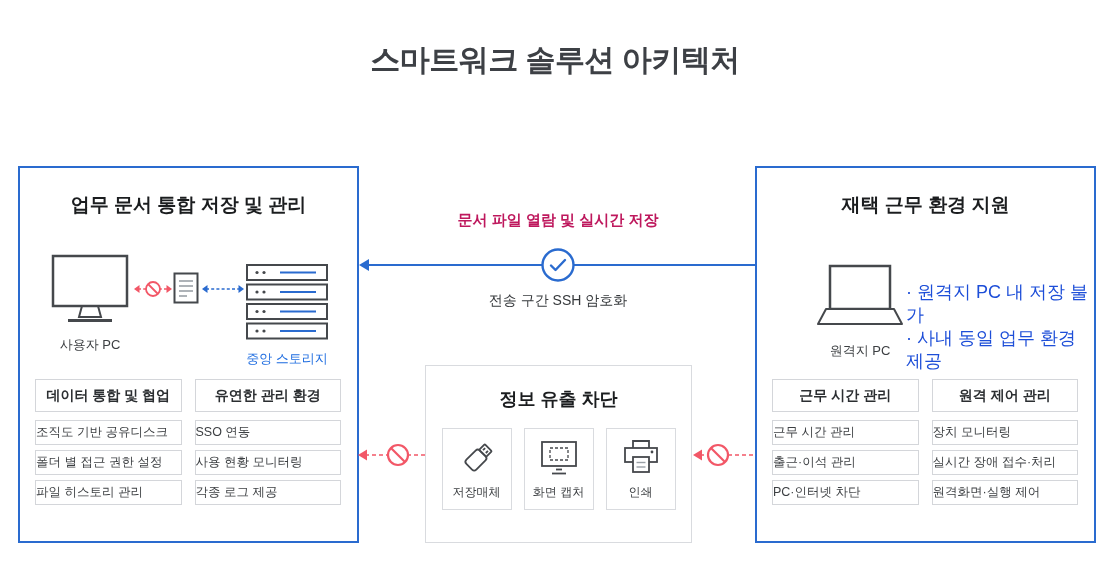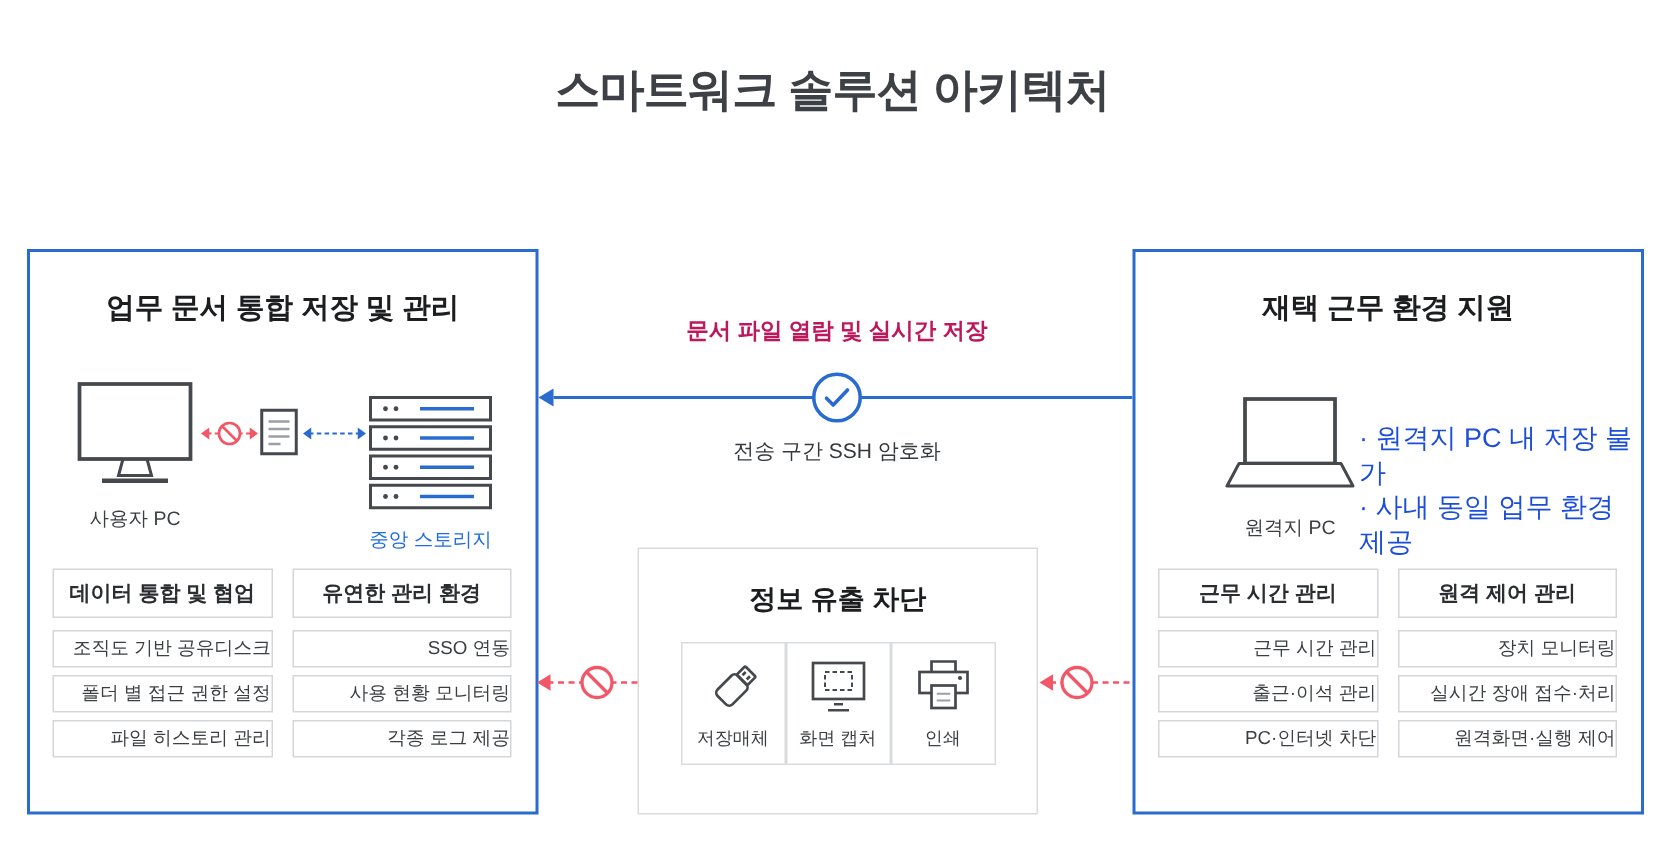--- a/index.html
+++ b/index.html
@@ -24,37 +24,37 @@
   .conn-red-mini { position:absolute; left:113px; top:110px; }
   .doc-icon-wrap { position:absolute; left:153px; top:104px; }
   .conn-blue-mini { position:absolute; left:180px; top:110px; }
   .server-wrap { position:absolute; left:222px; top:96px; width:90px; text-align:center; }
   .server-wrap .icon-label { margin-top:6px; }
 
   .cols { position:absolute; left:15px; right:16px; bottom:36px; display:flex; gap:13px; }
   .col { flex:1; }
   .col-header { border:1px solid #d4d6da; height:33px; line-height:31px; text-align:center;
                 font-size:14px; font-weight:700; color:#2b2e31; margin-bottom:8px; background:#fff; }
-  .col-item { border:1px solid #d4d6da; height:25px; line-height:23px; text-align:right;
+  .col-item { border:1px solid #d4d6da; height:25px; line-height:23px; text-align:left;
               font-size:12.5px; color:#3c3f42; margin-top:5px; background:#fff; white-space:nowrap; overflow:hidden; }
 
   .flow-top-label { position:absolute; left:408px; width:300px; top:211px; text-align:center;
                     font-size:15px; font-weight:600; color:#be185d; }
   .main-arrow { position:absolute; left:369px; top:264px; width:386px; height:2px; background:#2a6bcf; }
   .main-arrow::before { content:''; position:absolute; left:-10px; top:-5px; width:0; height:0;
                         border-top:6px solid transparent; border-bottom:6px solid transparent;
                         border-right:10px solid #2a6bcf; }
   .check-circle { position:absolute; left:540px; top:247px; width:36px; height:36px; }
   .flow-bottom-label { position:absolute; left:408px; width:300px; top:292px; text-align:center;
                        font-size:14px; color:#35383b; }
 
   .block-box { position:absolute; left:425px; top:365px; width:267px; height:178px;
                border:1px solid #d9dbdf; background:#fff; }
   .block-title { margin-top:21px; text-align:center; font-size:18px; font-weight:700; color:#1b1d1f; }
-  .block-cards { display:flex; justify-content:center; margin-top:17px; }
+  .block-cards { display:flex; justify-content:center; gap:12px; margin-top:17px; }
   .block-card { width:70px; height:82px; border:1px solid #d9dbdf; display:flex; flex-direction:column;
                 align-items:center; justify-content:space-between; padding:10px 2px 8px 2px; background:#fff; }
   .block-card .card-label { font-size:12px; color:#3c3f42; white-space:nowrap; }
 
   .blocked-conn { position:absolute; top:443px; }
   .blocked-conn-left { left:357px; }
   .blocked-conn-right { left:690px; }
 
   .laptop-wrap { position:absolute; left:53px; top:96px; width:100px; text-align:center; }
   .notes { position:absolute; left:149px; top:113px; font-size:18px; color:#1d4ed8; line-height:23px; }

